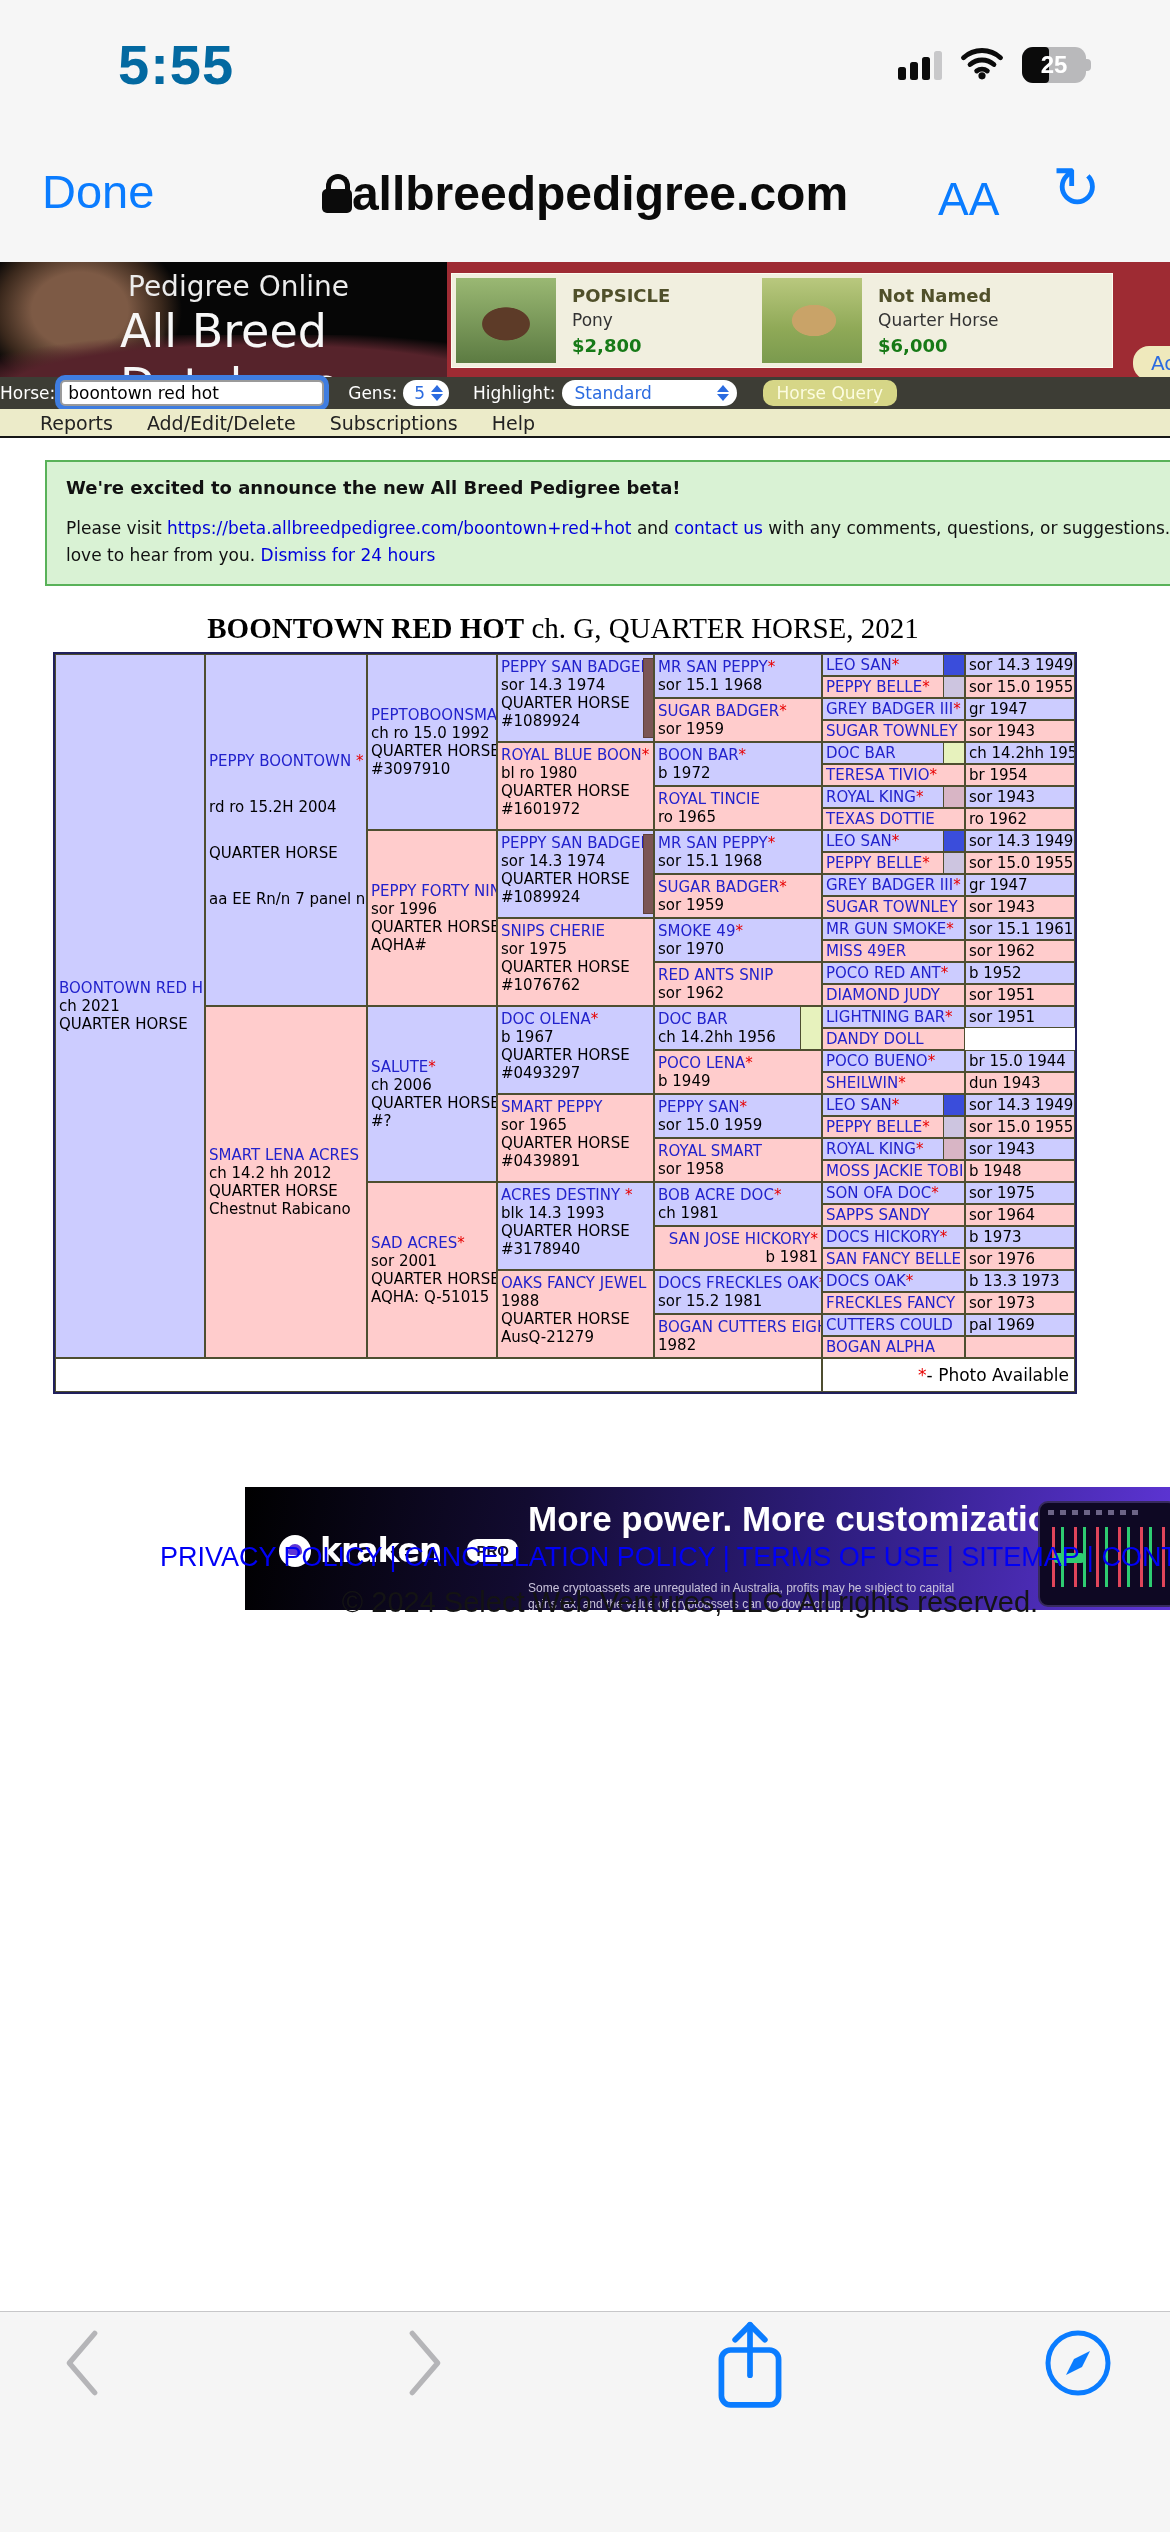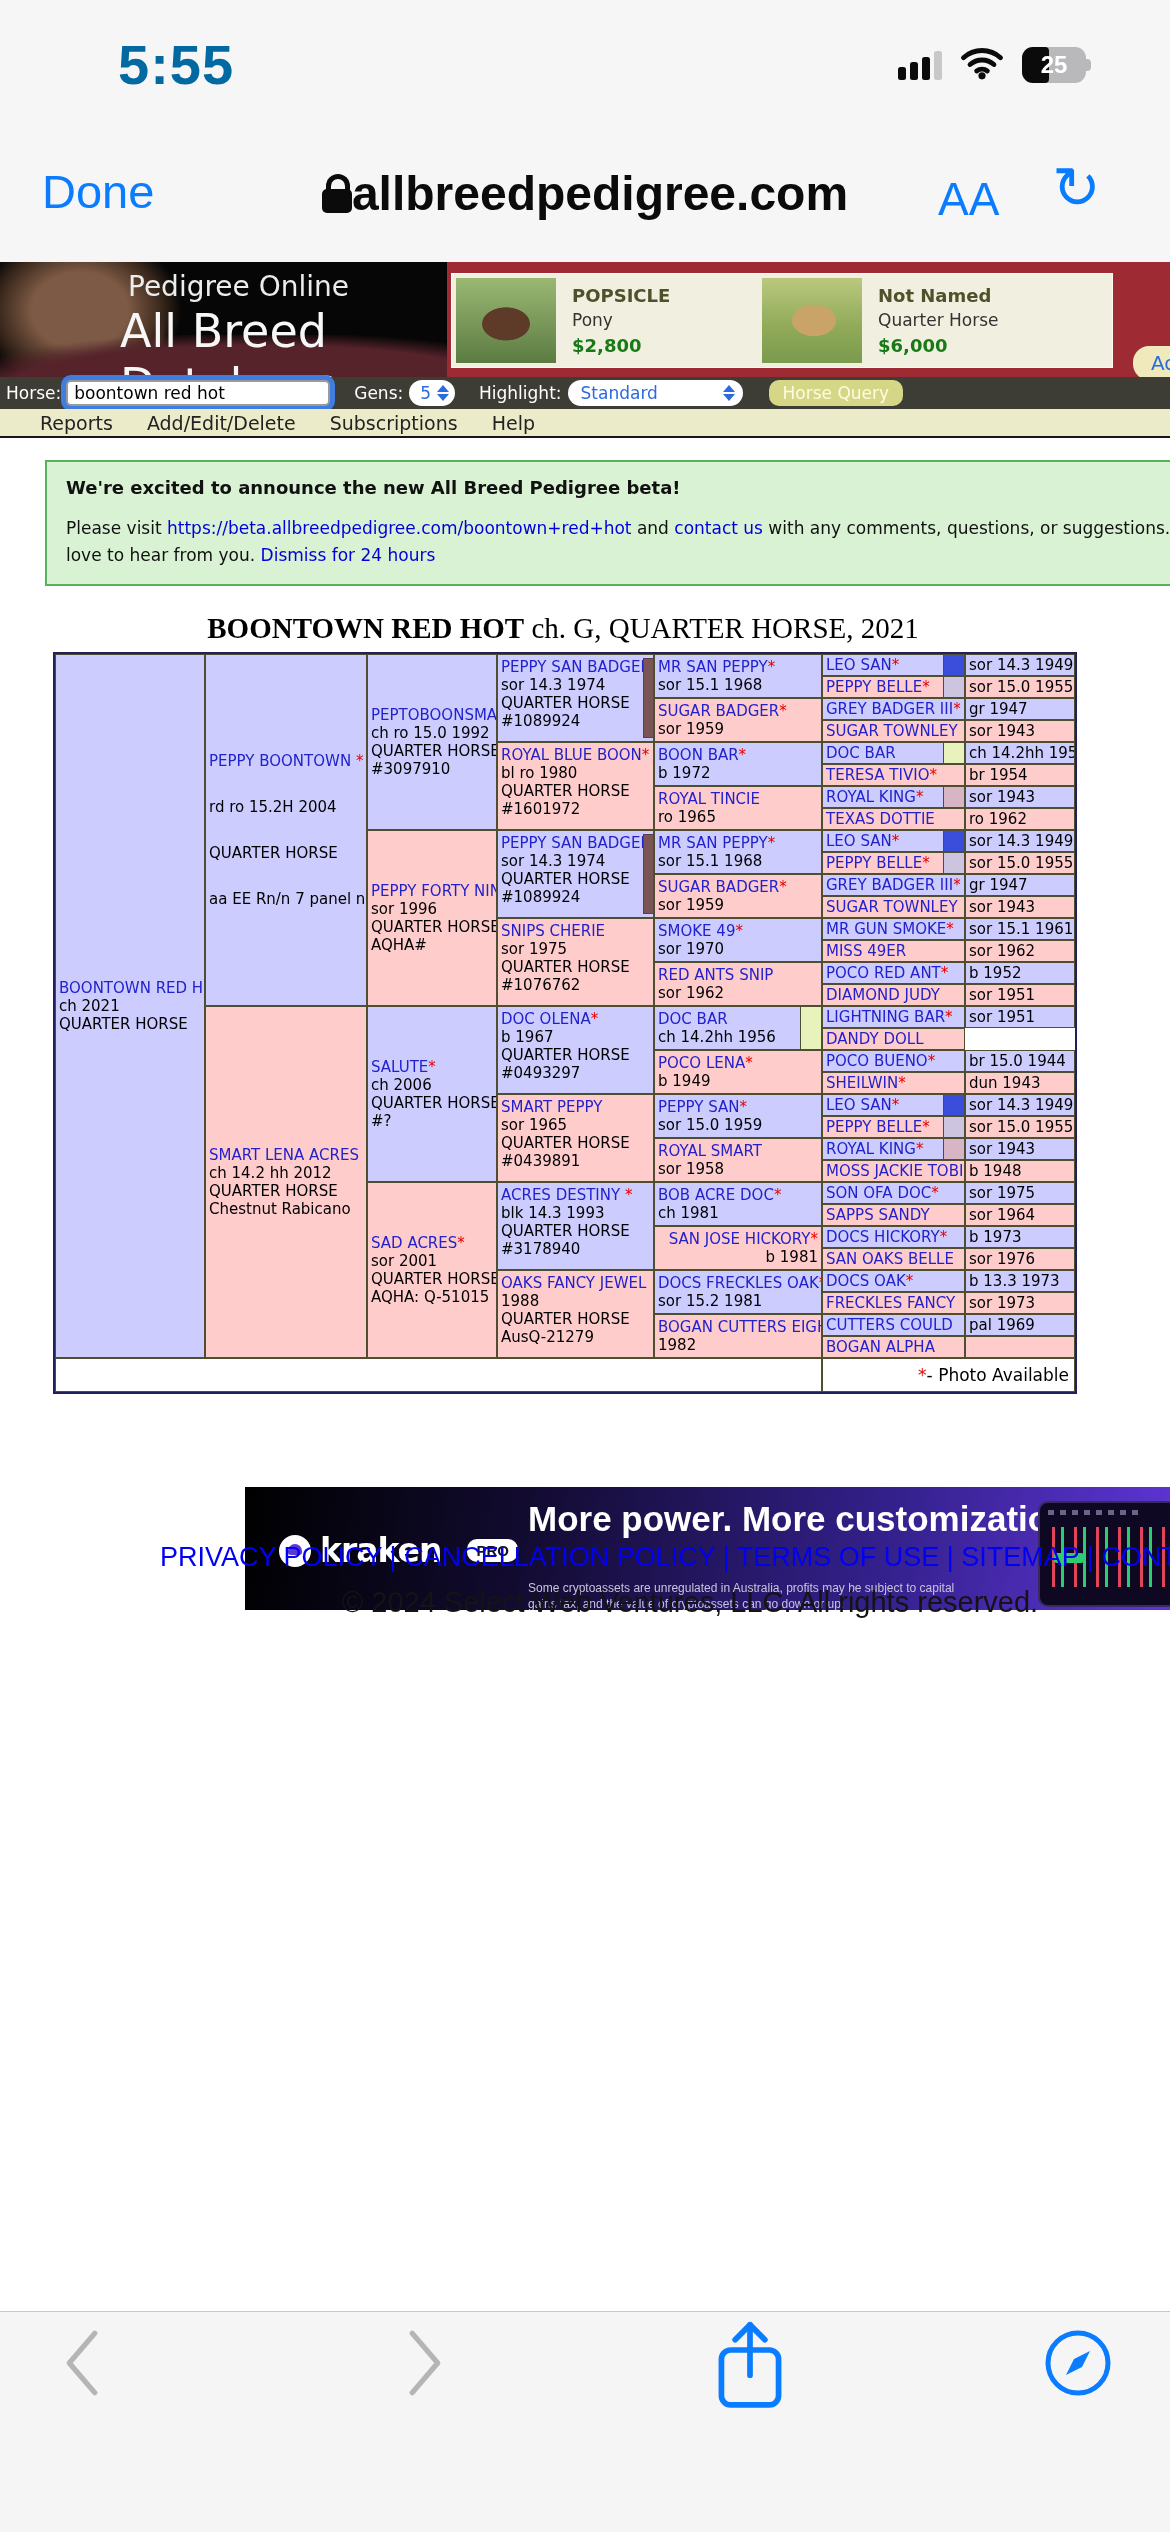--- a/index.html
+++ b/index.html
@@ -50,21 +50,21 @@
   .ltxt{margin-left:16px;width:176px;line-height:25px}
   .ltxt2{margin-left:16px;flex:1;line-height:25px}
   .lname{font-size:18px;font-weight:bold;color:#50502a}
   .lbreed{font-size:17px;color:#333}
   .lprice{font-size:18px;font-weight:bold;color:#177a17}
   .banner-ad-pill{position:absolute;left:1133px;top:84px;background:#efe9bc;border-radius:16px;padding:5px 18px;
     color:#2b6be0;font-size:20px;font-family:"DejaVu Sans",sans-serif}
 
   
   .searchrow{position:absolute;left:0;top:377px;width:1170px;height:32px;background:#3d3d35;display:flex;align-items:center;
-    font-family:"DejaVu Sans",sans-serif;font-size:17px;color:#fff;padding-left:6px;box-sizing:border-box}
+    font-family:"DejaVu Sans",sans-serif;font-size:17px;color:#fff;box-sizing:border-box}
   .hinput{width:248px;height:22px;margin-left:5px;border:2px solid #9a9a9a;border-radius:5px;font-size:17px;
     font-family:"DejaVu Sans",sans-serif;padding:0 6px;outline:none;box-shadow:0 0 0 5px #3f7de0}
   .lbl{margin-left:24px}
   .pill{display:inline-flex;align-items:center;background:#fff;border-radius:13px;height:26px;margin-left:6px;box-sizing:border-box}
   .pill-gens{padding:0 6px 0 11px;gap:6px}
   .pill-std{width:175px;justify-content:space-between;padding:0 8px 0 13px}
   .pillv{color:#2b6be0;font-size:17px}
   .stepper{display:inline-flex;flex-direction:column;gap:2px}
   .stepper b{width:0;height:0;border-left:6px solid transparent;border-right:6px solid transparent}
   .stepper .up{border-bottom:7px solid #2b6be0}
@@ -524,21 +524,21 @@
     <div class="ped-cell g7 pnk" style="grid-area: 26 / 7;">
       <span class="dline">sor 1964</span>
     </div>
     <div class="ped-cell g6 lav" style="grid-area: 27 / 6 / span 1;">
       <span class="horse-link">DOCS HICKORY<span class="star">*</span></span>
     </div>
     <div class="ped-cell g7 lav" style="grid-area: 27 / 7;">
       <span class="dline">b 1973</span>
     </div>
     <div class="ped-cell g6 pnk" style="grid-area: 28 / 6 / span 1;">
-      <span class="horse-link">SAN OAKS BELLE</span>
+      <span class="horse-link">SAN FANCY BELLE</span>
     </div>
     <div class="ped-cell g7 pnk" style="grid-area: 28 / 7;">
       <span class="dline">sor 1976</span>
     </div>
     <div class="ped-cell g6 lav" style="grid-area: 29 / 6 / span 1;">
       <span class="horse-link">DOCS OAK<span class="star">*</span></span>
     </div>
     <div class="ped-cell g7 lav" style="grid-area: 29 / 7;">
       <span class="dline">b 13.3 1973</span>
     </div>

